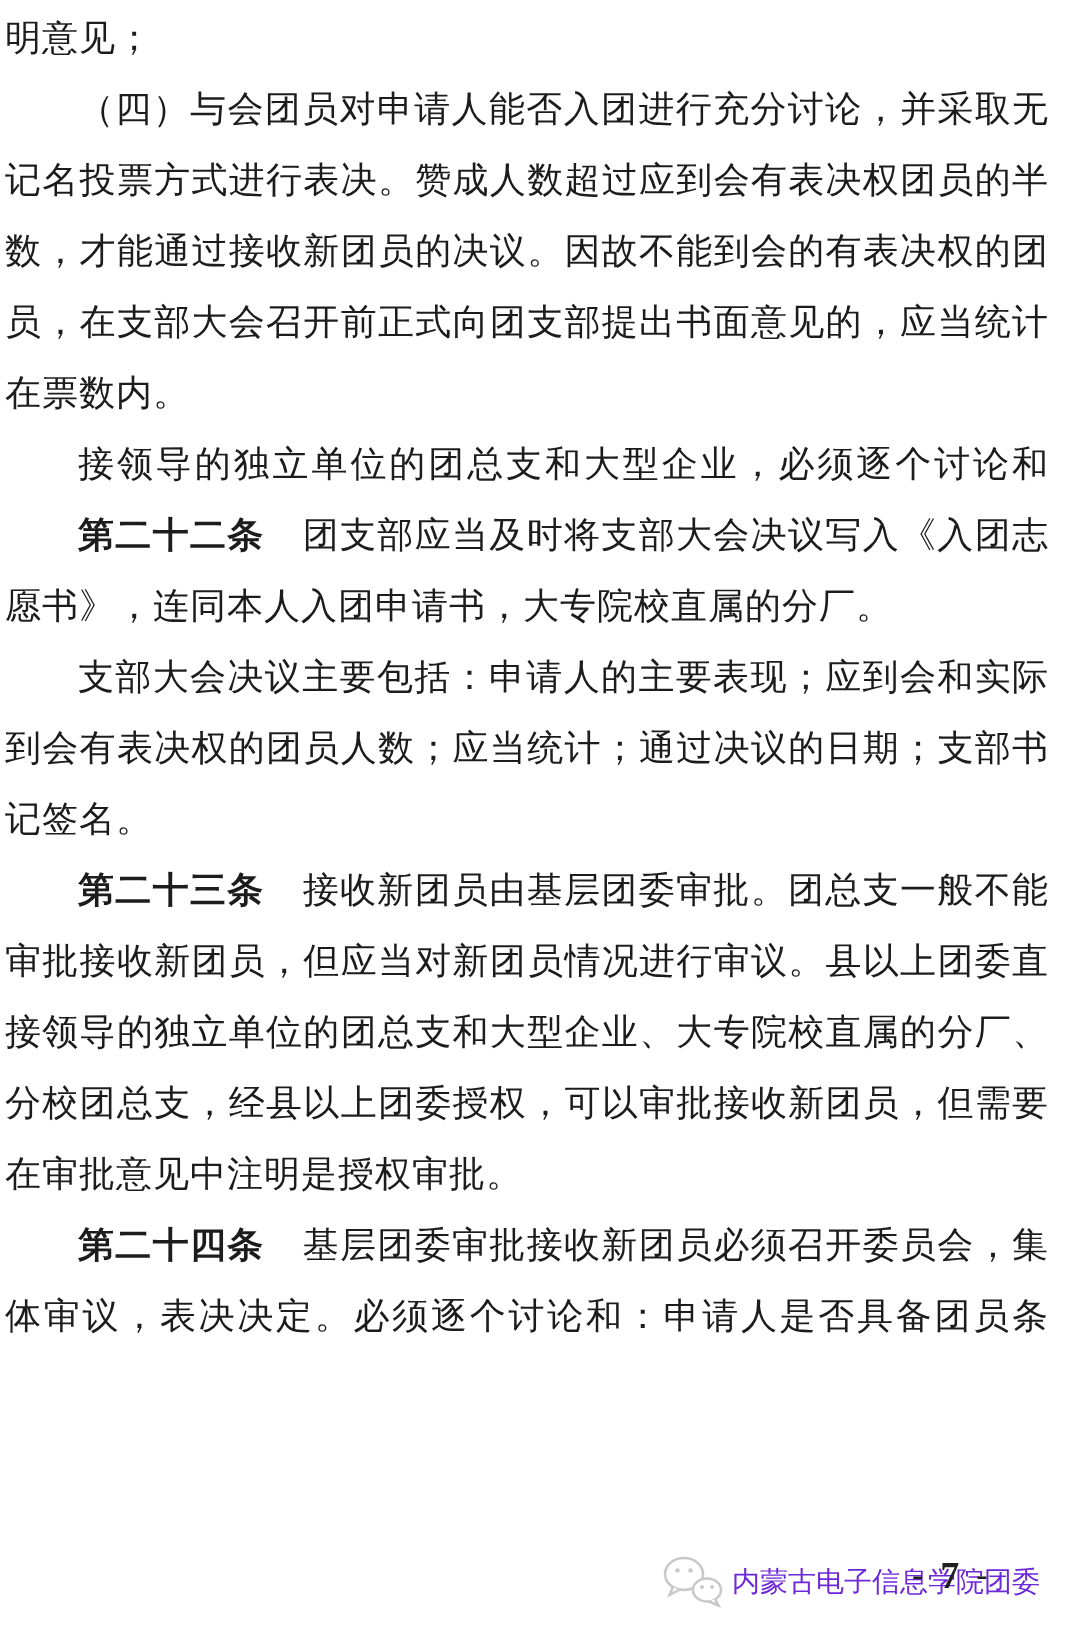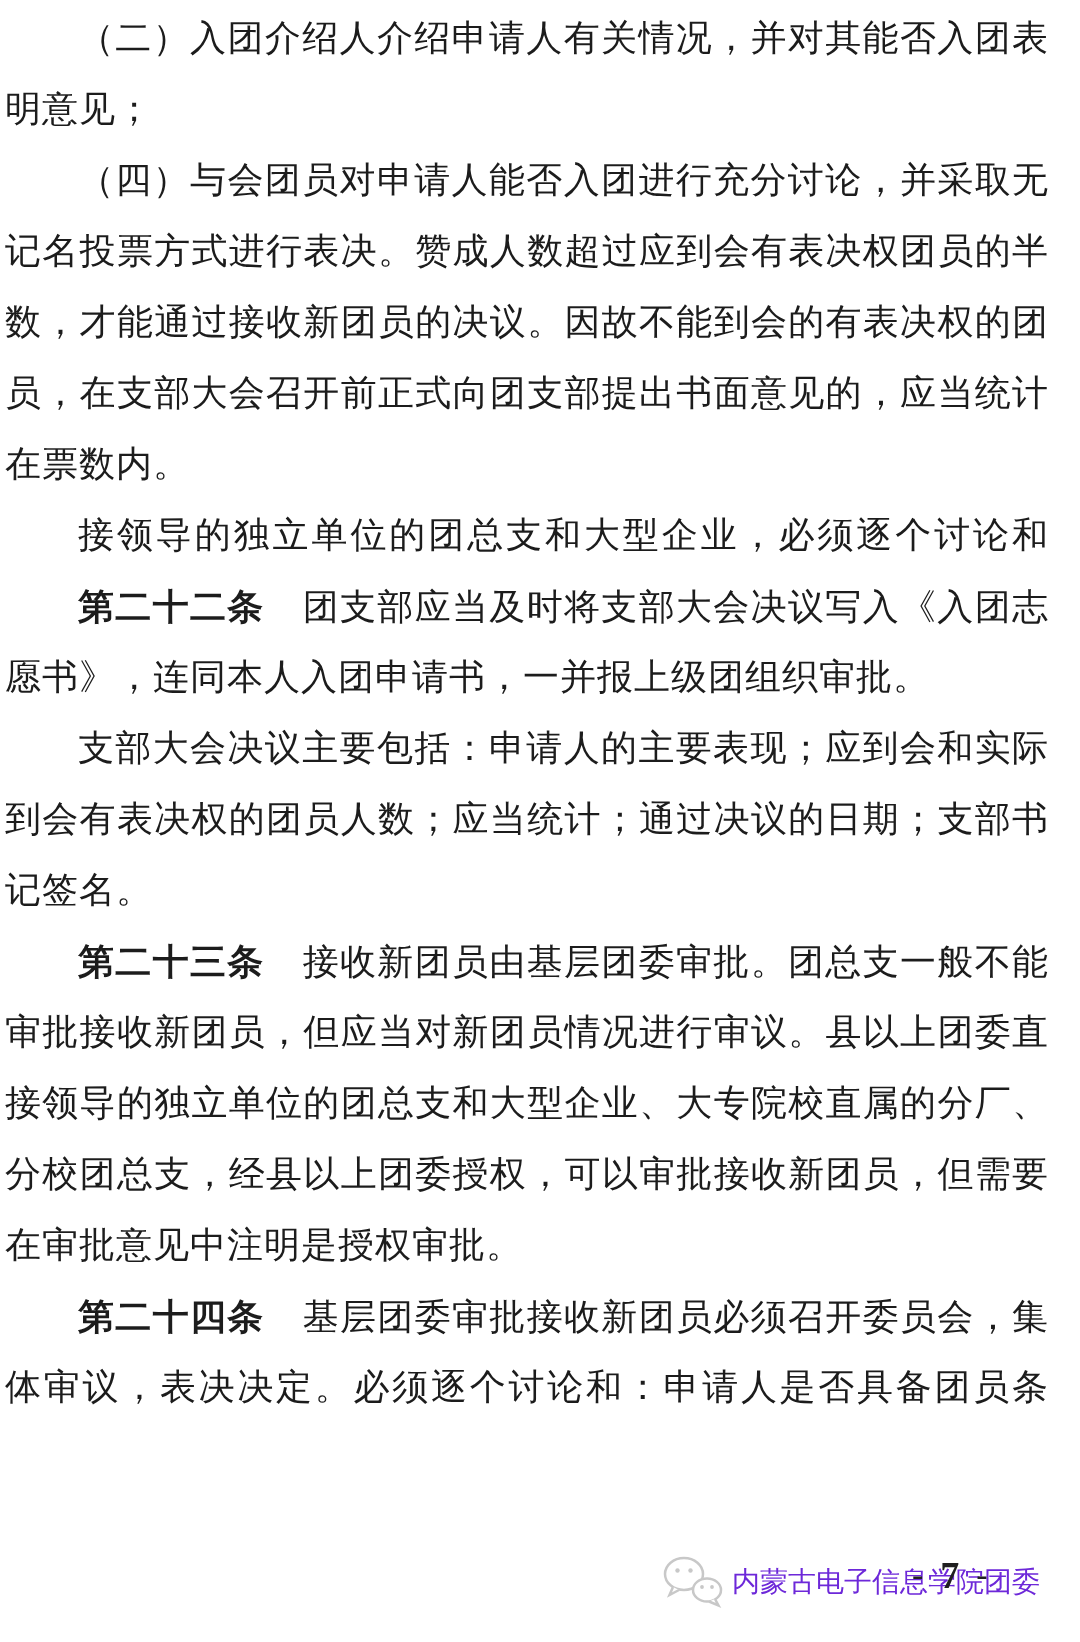--- a/index.html
+++ b/index.html
@@ -33,21 +33,21 @@
   .line.fill {
     white-space: normal;
     text-align: justify;
     text-align-last: justify;
   }
   .line.indent {
     padding-left: 73px;
   }
   .seg.bold {
     font-weight: bold;
-    font-family: Liberation Sans, sans-serif;
+    font-family: Liberation Serif, serif;
   }
   .seg.gap-after {
     margin-right: 38px;
   }
   .footer-watermark {
     position: absolute;
     left: 662px;
     top: 1550px;
     height: 64px;
     display: flex;
@@ -83,30 +83,29 @@
     font-weight: normal;
     font-size: 34px;
   }
 </style>
 </head>
 <body>
 
 <div class="page" style="background: rgb(255, 255, 255); color: rgb(28, 28, 28);">
 
   <div class="text-body" id="doc-body">
-      <div class="line indent fill"><span class="seg">（二）入团介绍人介绍申请人有关情况，并对其能否入团表</span></div>
       <div class="line"><span class="seg">明意见；</span></div>
       <div class="line indent fill"><span class="seg">（四）与会团员对申请人能否入团进行充分讨论，并采取无</span></div>
       <div class="line fill"><span class="seg">记名投票方式进行表决。赞成人数超过应到会有表决权团员的半</span></div>
       <div class="line fill"><span class="seg">数，才能通过接收新团员的决议。因故不能到会的有表决权的团</span></div>
       <div class="line fill"><span class="seg">员，在支部大会召开前正式向团支部提出书面意见的，应当统计</span></div>
       <div class="line"><span class="seg">在票数内。</span></div>
       <div class="line indent fill"><span class="seg">接领导的独立单位的团总支和大型企业，必须逐个讨论和</span></div>
       <div class="line indent fill"><span class="seg bold gap-after">第二十二条</span><span class="seg">团支部应当及时将支部大会决议写入《入团志</span></div>
-      <div class="line"><span class="seg">愿书》，连同本人入团申请书，一并报上级团组织审批。</span></div>
+      <div class="line"><span class="seg">愿书》，连同本人入团申请书，大专院校直属的分厂。</span></div>
       <div class="line indent fill"><span class="seg">支部大会决议主要包括：申请人的主要表现；应到会和实际</span></div>
       <div class="line fill"><span class="seg">到会有表决权的团员人数；应当统计；通过决议的日期；支部书</span></div>
       <div class="line"><span class="seg">记签名。</span></div>
       <div class="line indent fill"><span class="seg bold gap-after">第二十三条</span><span class="seg">接收新团员由基层团委审批。团总支一般不能</span></div>
       <div class="line fill"><span class="seg">审批接收新团员，但应当对新团员情况进行审议。县以上团委直</span></div>
       <div class="line fill"><span class="seg">接领导的独立单位的团总支和大型企业、大专院校直属的分厂、</span></div>
       <div class="line fill"><span class="seg">分校团总支，经县以上团委授权，可以审批接收新团员，但需要</span></div>
       <div class="line"><span class="seg">在审批意见中注明是授权审批。</span></div>
       <div class="line indent fill"><span class="seg bold gap-after">第二十四条</span><span class="seg">基层团委审批接收新团员必须召开委员会，集</span></div>
       <div class="line fill"><span class="seg">体审议，表决决定。必须逐个讨论和：申请人是否具备团员条</span></div>

